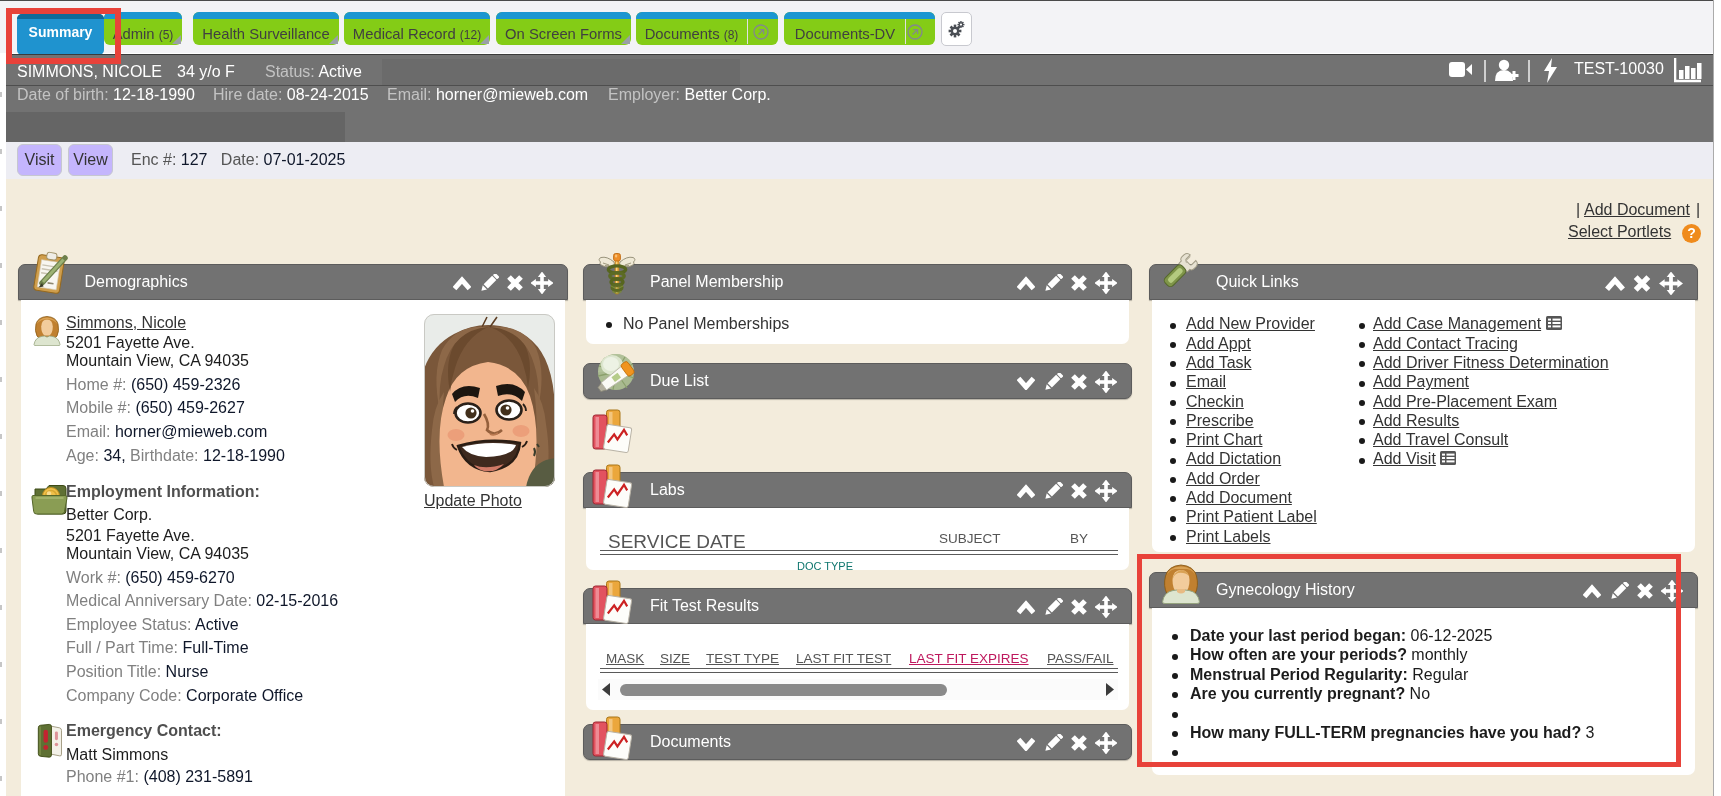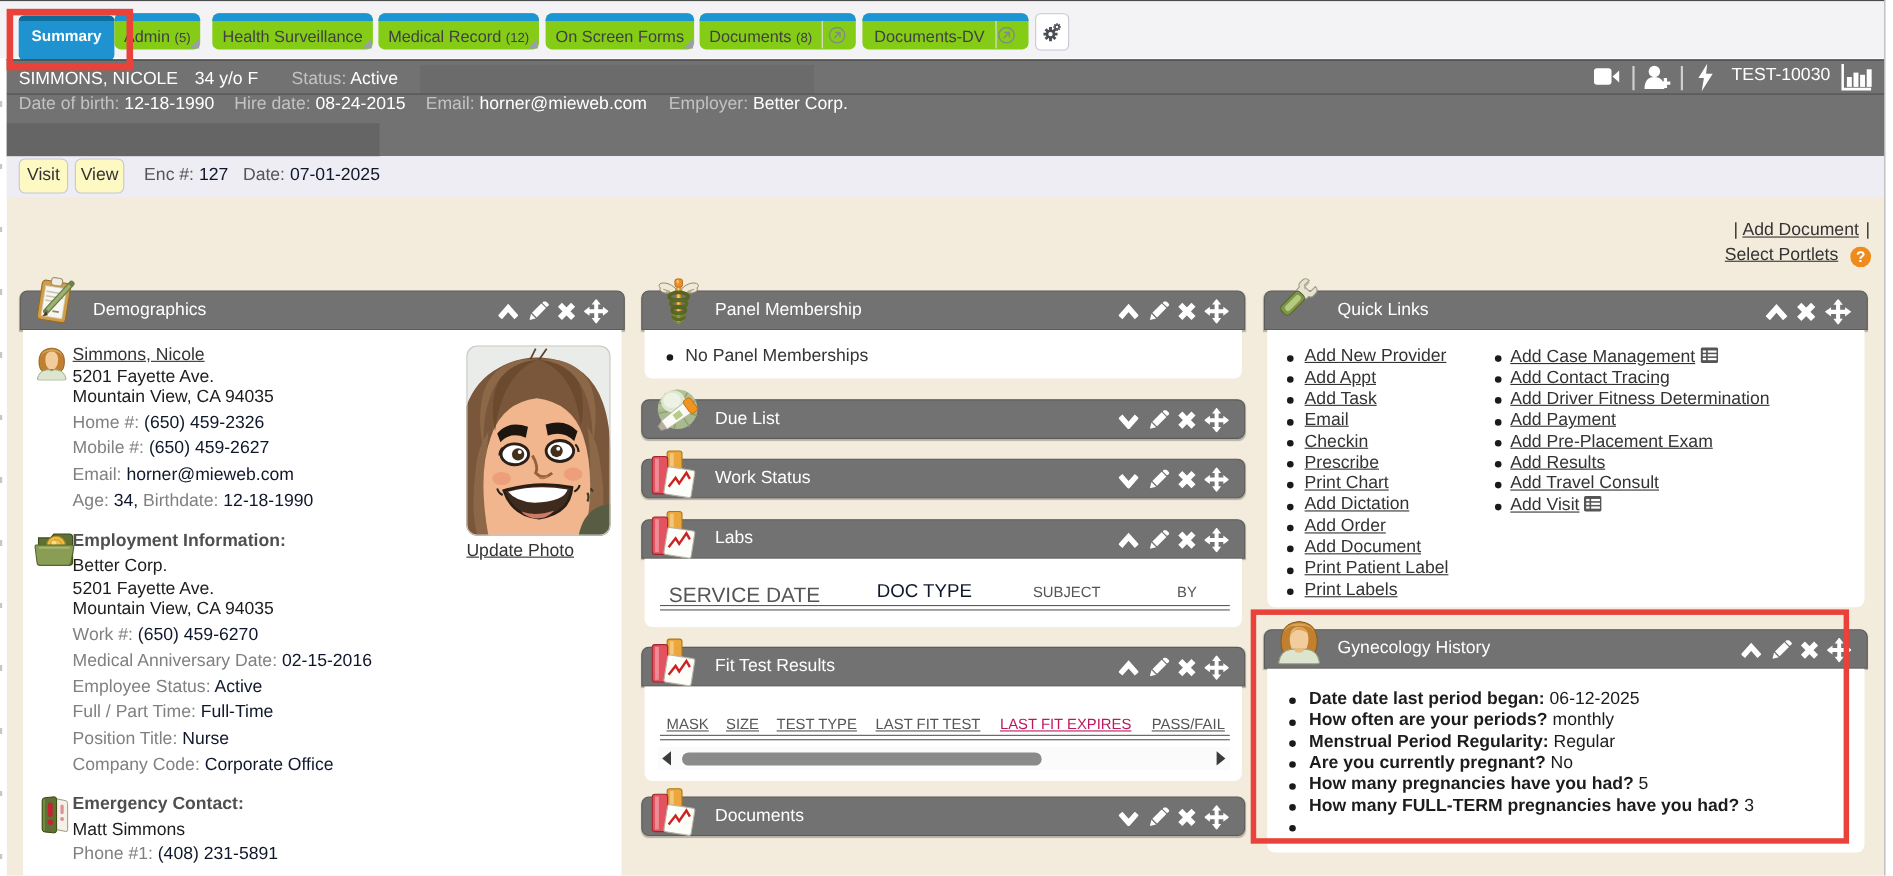--- a/index.html
+++ b/index.html
@@ -12,21 +12,21 @@
 .tab .lbl{position:absolute;left:0;right:0;top:14px;text-align:center;white-space:nowrap;font-size:14.8px;}
 .tab .lbl small{font-size:12px;}
 .fold{position:absolute;right:1px;bottom:1px;width:0;height:0;border-left:9px solid transparent;border-bottom:9px solid #9aa0a6;}
 #sumtab{position:absolute;left:17px;top:14px;width:87px;height:41px;background:#1f93cf;border-radius:5px;color:#fff;font-weight:bold;text-align:center;line-height:37px;font-size:14px;overflow:hidden;}
 .redbox{position:absolute;border:6px solid #e8423a;background:transparent;}
 
 #phead{position:absolute;left:5px;top:54px;width:1709px;height:88px;background:#727272;color:#fff;border-top:1px solid #3a3a3a;}
 #phead .lab{color:#c3c3c3;}
 
 #vbar{position:absolute;left:5px;top:142px;width:1709px;height:37px;background:#ededf3;}
-.vbtn{position:absolute;top:2px;height:32px;border:1px solid #c6c7d0;border-radius:6px;background:#fef9c3;text-align:center;line-height:30px;color:#333;font-size:16px;}
+.vbtn{position:absolute;top:2px;height:32px;border:1px solid #c6c7d0;border-radius:6px;background:#c4b5fd;text-align:center;line-height:30px;color:#333;font-size:16px;}
 
 #content{position:absolute;left:6px;top:179px;width:1708px;height:617px;background:#f3ecdc;}
 #gutter{position:absolute;left:0;top:54px;width:6px;height:742px;background:#fff;}
 
 .phd{position:absolute;height:36px;background:#727272;border:1px solid #5c5c5c;border-radius:7px 7px 0 0;box-shadow:0 1px 1px rgba(0,0,0,.25);}
 .phd.coll{border-radius:7px;}
 .pttl{position:absolute;left:66px;top:8px;color:#fff;font-size:16px;white-space:nowrap;}
 .pbd{position:absolute;background:#fff;border-radius:0 0 7px 7px;}
 .hbtns{position:absolute;right:14px;top:8px;height:20px;display:flex;gap:7px;align-items:center;}
 .hbtns svg{display:block;}
@@ -301,37 +301,20 @@
  <ellipse cx="18" cy="13" rx="11" ry="10" fill="#dde6cf"></ellipse>
  <ellipse cx="17" cy="12" rx="8" ry="7" fill="#edf2e4"></ellipse>
  <g transform="rotate(-36 20 27)">
   <path d="M2 24.5 L8 22.5 L8 31.5 L2 29.5 Z" fill="#b3af9e" stroke="#8a8778" stroke-width=".8"></path>
   <path d="M7.5 22.5 L34 21 L34 32.5 L7.5 31.5 Z" fill="#fbfaf5" stroke="#b9b6a8" stroke-width=".8"></path>
   <rect x="19" y="24" width="7.5" height="6" fill="#b6cc8a"></rect>
   <rect x="33" y="19.5" width="8" height="14.5" rx="2.8" fill="#f0941f" stroke="#c06c08" stroke-width=".8"></rect>
  </g>
 </svg>
 
-<div class="phd coll" style="left:583px;top:417px;width:549px;">
-  <span class="pttl">Work Status</span>
-  <div class="hbtns">
-        <svg width="18" height="16" viewBox="0 0 18 16">
-          <use href="#chdn"></use>
-        </svg>
-        <svg width="21" height="19" viewBox="0 0 21 19">
-          <use href="#pcl"></use>
-        </svg>
-        <svg width="18" height="18" viewBox="0 0 18 18">
-          <use href="#xmk"></use>
-        </svg>
-        <svg width="22" height="22" viewBox="0 0 22 22">
-          <use href="#mov"></use>
-        </svg>
-      </div>
-</div>
 <svg class="abs" style="left:592px;top:409px;" width="44" height="46" viewBox="0 0 44 46">
       <use href="#docsico"></use>
     </svg>
 
 <div class="phd" style="left:583px;top:472px;width:549px;">
   <span class="pttl">Labs</span>
   <div class="hbtns">
         <svg width="18" height="16" viewBox="0 0 18 16">
           <use href="#chup"></use>
         </svg>
@@ -344,21 +327,21 @@
         <svg width="22" height="22" viewBox="0 0 22 22">
           <use href="#mov"></use>
         </svg>
       </div>
 </div>
 <div class="pbd" style="left:586px;top:508px;width:543px;height:62px;"></div>
 <svg class="abs" style="left:592px;top:464px;" width="44" height="46" viewBox="0 0 44 46">
       <use href="#docsico"></use>
     </svg>
 <div class="line" style="left:608px;top:531px;font-size:19px;color:#555;">SERVICE DATE</div>
-<div class="line" style="left:797px;top:528px;font-size:17px;color:#0f172a;">DOC TYPE</div>
+<div class="line" style="left:797px;top:560px;font-size:11px;color:#0f766e;">DOC TYPE</div>
 <div class="line" style="left:939px;top:531px;font-size:13.5px;color:#555;">SUBJECT</div>
 <div class="line" style="left:1070px;top:531px;font-size:13.5px;color:#555;">BY</div>
 <div class="abs" style="left:600px;top:550px;width:518px;height:4.5px;border-top:1.5px solid #5a5a5a;border-bottom:1.5px solid #5a5a5a;"></div>
 
 <div class="phd" style="left:583px;top:588px;width:549px;">
   <span class="pttl">Fit Test Results</span>
   <div class="hbtns">
         <svg width="18" height="16" viewBox="0 0 18 16">
           <use href="#chup"></use>
         </svg>
@@ -582,28 +565,27 @@
 <span class="bull" style="left:1359px;top:419.1px;"></span>
     <div class="line" style="left:1373px;top:411.8px;"><span class="lnk">Add Results</span></div>
 <span class="bull" style="left:1359px;top:438.4px;"></span>
     <div class="line" style="left:1373px;top:431.1px;"><span class="lnk">Add Travel Consult</span></div>
 <span class="bull" style="left:1359px;top:457.7px;"></span>
     <div class="line" style="left:1373px;top:450.4px;"><span class="lnk">Add Visit</span> <svg style="vertical-align:-2px" width="16" height="16" viewBox="0 0 16 16">
         <use href="#grid"></use>
       </svg></div>
 
 <span class="bull" style="left:1172px;top:634.3px;"></span>
-    <div class="line" style="left:1190px;top:627.0px;color:#1c1c1c;"><b>Date date last period began:</b> 06-12-2025</div>
+    <div class="line" style="left:1190px;top:627.0px;color:#1c1c1c;"><b>Date your last period began:</b> 06-12-2025</div>
 <span class="bull" style="left:1172px;top:653.6px;"></span>
     <div class="line" style="left:1190px;top:646.3px;color:#1c1c1c;"><b>How often are your periods?</b> monthly</div>
 <span class="bull" style="left:1172px;top:672.9px;"></span>
     <div class="line" style="left:1190px;top:665.6px;color:#1c1c1c;"><b>Menstrual Period Regularity:</b> Regular</div>
 <span class="bull" style="left:1172px;top:692.2px;"></span>
     <div class="line" style="left:1190px;top:684.9px;color:#1c1c1c;"><b>Are you currently pregnant?</b> No</div>
 <span class="bull" style="left:1172px;top:711.5px;"></span>
-    <div class="line" style="left:1190px;top:704.2px;color:#1c1c1c;"><b>How many pregnancies have you had?</b> 5</div>
 <span class="bull" style="left:1172px;top:730.8px;"></span>
     <div class="line" style="left:1190px;top:723.5px;color:#1c1c1c;"><b>How many FULL-TERM pregnancies have you had?</b> 3</div>
 <span class="bull" style="left:1172px;top:750.1px;"></span>
 
 <div class="redbox" style="left:6px;top:7.5px;width:115px;height:56px;"></div>
 <div class="redbox" style="left:1137px;top:554px;width:544px;height:213px;border-width:5px;"></div>
 
 </div>
 </body></html>

